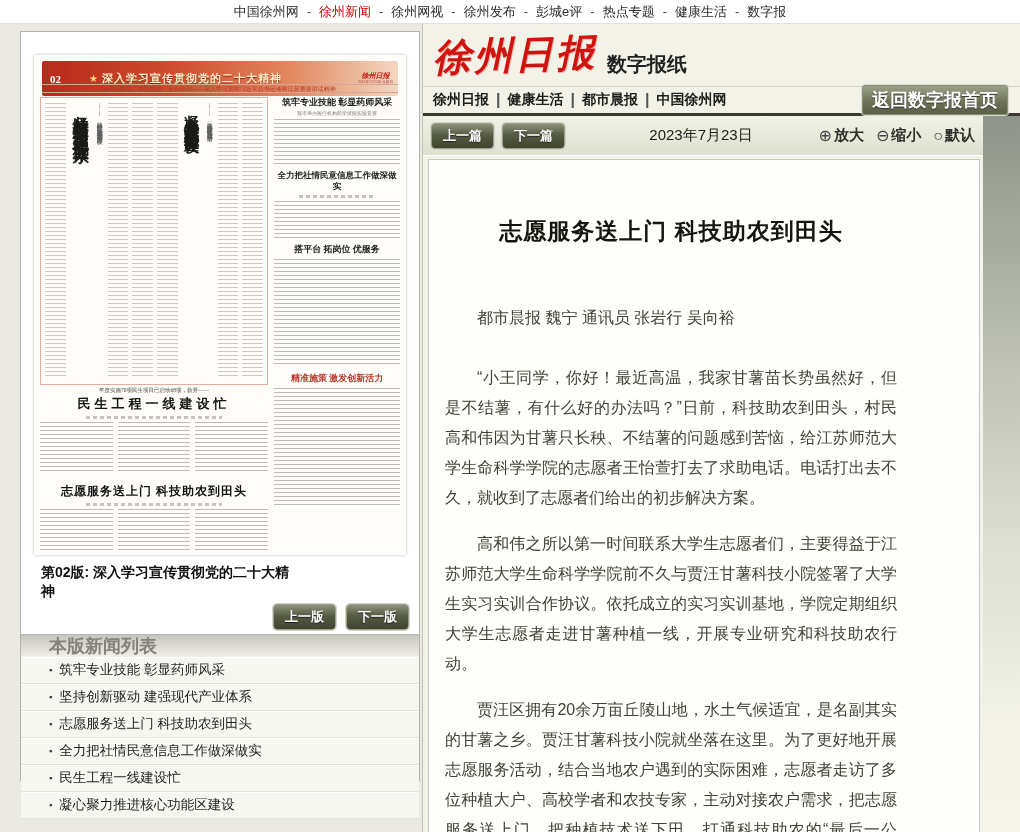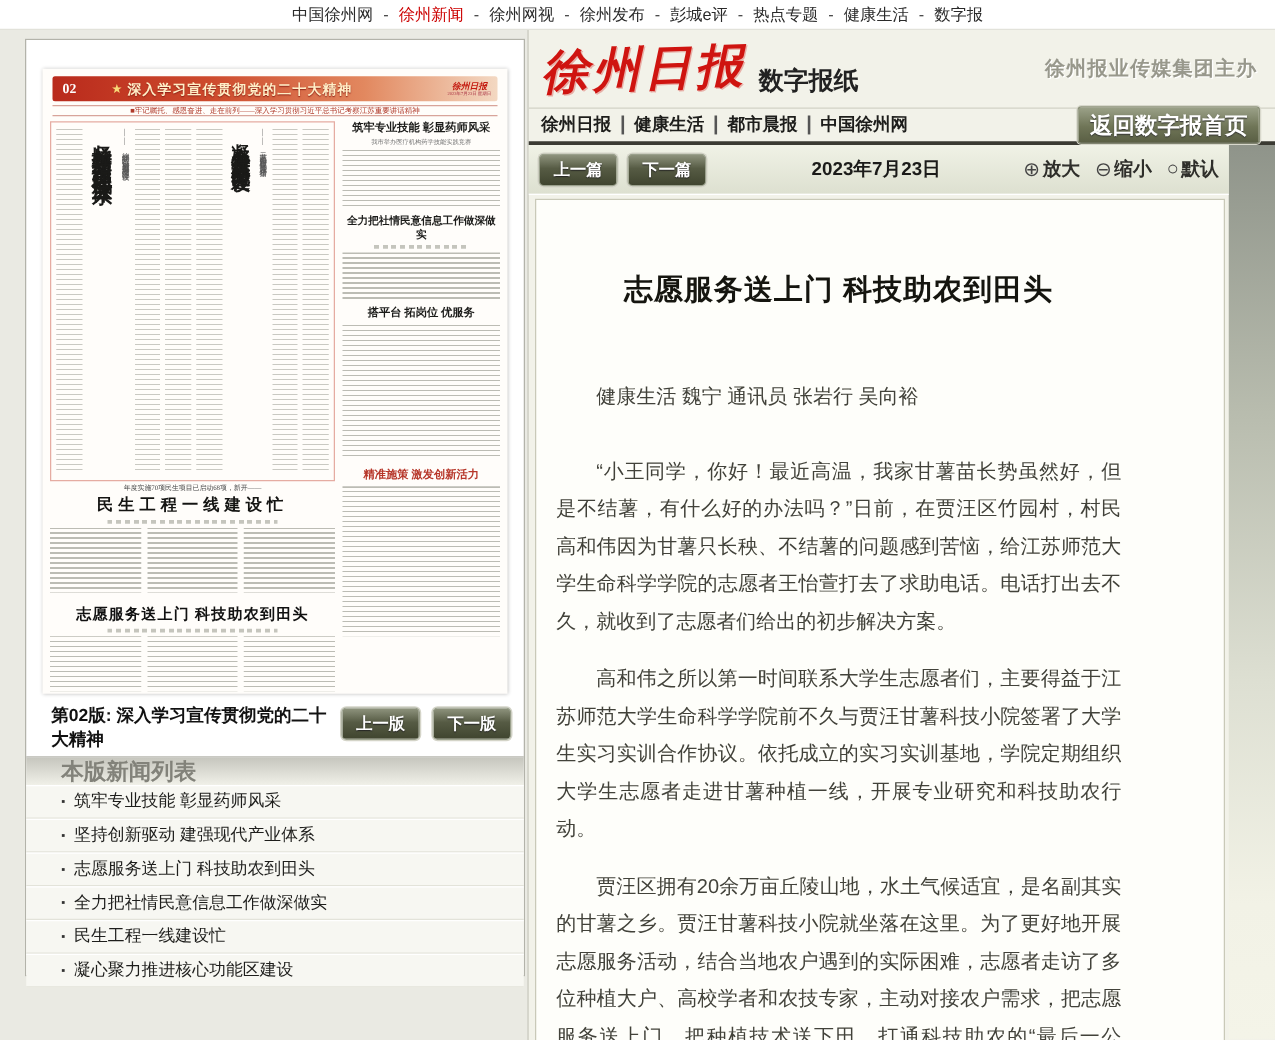--- a/index.html
+++ b/index.html
@@ -18,21 +18,21 @@
   .content { display:flex; height:808px; }
 
   
   .left-col { width:423px; border-right:1px solid #c2c2b8; padding:7px 0 0 20px; }
   .panel { width:400px; height:750px; background:#ffffff; border:1px solid #b3b3aa; }
 
   
   .thumb { width:372px; height:500px; margin:23px auto 0 auto; position:relative;
            background:#fffdfa; box-shadow:0 0 3px rgba(0,0,0,.25); overflow:hidden;
            font-family:"Liberation Serif","DejaVu Serif",serif; cursor:pointer; }
-  .t-banner { position:absolute; left:8px; top:6px; right:8px; height:20px;
+  .t-banner { position:absolute; left:8px; top:6px; right:8px; height:35px;
               background:linear-gradient(to right,#b92a1c,#cd4a2c 35%,#e2885f 70%,#f3d8c2);
               display:flex; align-items:center; border-radius:2px; }
   .t-pageno { color:#fff; font-weight:bold; font-size:11px; margin-left:8px; }
   .t-emblem { color:#f7d978; font-size:10px; margin-left:28px; }
   .t-bantitle { color:#ffeec6; font-weight:bold; font-size:11px; letter-spacing:1px;
                 margin-left:4px; text-shadow:0 1px 1px #8a2015; white-space:nowrap; }
   .t-banright { margin-left:auto; margin-right:3px; text-align:center; line-height:1; }
   .t-banlogo { color:#c41b10; font-weight:bold; font-size:7px; font-style:italic; display:block; }
   .t-bandate { color:#a34; font-size:4px; display:block; transform:scale(.9); }
   .t-strip { position:absolute; left:8px; top:29px; right:8px; height:9px;
@@ -57,21 +57,21 @@
   .t-kicker { font-size:5.5px; color:#444; }
   .t-midhead { font-size:13px; font-weight:bold; letter-spacing:4px; color:#141412; margin-top:1px; }
   .t-bottom { position:absolute; left:6px; top:428px; width:228px; text-align:center; }
   .t-bothead { font-size:12px; font-weight:bold; letter-spacing:1px; color:#111; }
   .t-smallbar { height:3px; width:60%; margin:3px auto;
                 background:repeating-linear-gradient(90deg,#c5c5bd 0 4px,transparent 4px 7px); }
   .t-cols { display:flex; gap:5px; margin-top:3px; }
   .t-cols > div { flex:1; height:52px; }
 
   
-  .version-row { display:flex; padding:8px 10px 4px 20px; }
+  .version-row { display:flex; padding:8px 10px 4px 20px;flex-direction:column; }
   .version-title { width:258px; font-size:14px; font-weight:bold; color:#111; line-height:1.35; }
   .version-btns { margin-left:auto; display:flex; gap:10px; align-items:flex-start; padding-top:3px; }
   .obtn { background:linear-gradient(#8d927c,#565b44 45%,#40452f);
           border:1px solid #9aa08c; box-shadow:0 0 0 1px #d4d4c8;
           border-radius:4px; color:#fff; font-weight:bold; font-size:13px;
           padding:3px 11px; cursor:pointer; text-shadow:0 1px 1px #222; white-space:nowrap; }
   .list-header { height:23px; background:linear-gradient(#c6c6be,#ececе4 70%,#f2f2ea);
                  background:linear-gradient(#c6c6be,#f0f0e8);
                  color:#82827a; font-weight:bold; font-size:18px;
                  padding-left:28px; line-height:22px; border-top:1px solid #b8b8b0; }
@@ -101,21 +101,21 @@
              border-radius:3px; color:#fff; font-weight:bold; font-size:18px;
              padding:2px 9px; cursor:pointer; text-shadow:0 1px 1px #333; }
 
   .lower { display:flex; height:715px; }
   .main-area { width:560px; }
   .toolbar { height:40px; background:linear-gradient(#f0f2e6,#dde0d0);
              border-bottom:1px solid #ffffff; display:flex; align-items:center;
              padding:0 8px; position:relative; }
   .toolbar .obtn { margin-right:8px; }
   .tdate { position:absolute; left:0; right:4px; text-align:center;
-           font-size:15px; font-weight:bold; color:#1b1b19; pointer-events:none; }
+           font-size:15px; font-weight:normal; color:#1b1b19; pointer-events:none; }
   .zoomctrls { margin-left:auto; display:flex; gap:12px; font-size:15px; font-weight:bold;
                color:#2e2e2a; z-index:2; }
   .zoomctrls .zc { cursor:pointer; display:flex; align-items:center; gap:2px; }
   .zoomctrls .zicon { font-weight:normal; font-size:16px; color:#444; }
 
   .article-box { margin:3px 0 0 5px; width:552px; height:900px;
                  background:#fefefa; border:1px solid #c9c9b8; padding:34px 0 0 16px; }
   .article-content { width:452px; }
   .a-title { text-align:center; font-size:23px; font-weight:bold; color:#15150f;
              margin:22px 0 56px 0; letter-spacing:1px; }
@@ -249,21 +249,20 @@
           </div>
         </div>
       </div>
     </div>
 
     <div class="right-col">
 
       <div class="masthead">
         <span class="logo-main">徐州日报</span>
         <span class="logo-suffix">数字报纸</span>
-        <span class="sponsor">徐州报业传媒集团主办</span>
       </div>
 
       <div class="tabrow-wrap">
         <div class="tabrow">
           <span class="tab">徐州日报</span>
           <span class="tabsep">|</span>
           <span class="tab">健康生活</span>
           <span class="tabsep">|</span>
           <span class="tab">都市晨报</span>
           <span class="tabsep">|</span>
@@ -290,22 +289,22 @@
               <span class="zc">
                 <span class="zicon">○</span>
                 <span>默认</span>
               </span>
             </div>
           </div>
 
           <div class="article-box">
             <div class="article-content">
               <h1 class="a-title">志愿服务送上门 科技助农到田头</h1>
-              <p class="a-p a-byline">健康生活 魏宁 通讯员 张岩行 吴向裕</p>
-              <p class="a-p">“小王同学，你好！最近高温，我家甘薯苗长势虽然好，但是不结薯，有什么好的办法吗？”日前，在贾汪区竹园村，村民高和伟因为甘薯只长秧、不结薯的问题感到苦恼，给江苏师范大学生命科学学院的志愿者王怡萱打去了求助电话。电话打出去不久，就收到了志愿者们给出的初步解决方案。</p>
+              <p class="a-p a-byline">都市晨报 魏宁 通讯员 张岩行 吴向裕</p>
+              <p class="a-p">“小王同学，你好！最近高温，我家甘薯苗长势虽然好，但是不结薯，有什么好的办法吗？”日前，科技助农到田头，村民高和伟因为甘薯只长秧、不结薯的问题感到苦恼，给江苏师范大学生命科学学院的志愿者王怡萱打去了求助电话。电话打出去不久，就收到了志愿者们给出的初步解决方案。</p>
               <p class="a-p">高和伟之所以第一时间联系大学生志愿者们，主要得益于江苏师范大学生命科学学院前不久与贾汪甘薯科技小院签署了大学生实习实训合作协议。依托成立的实习实训基地，学院定期组织大学生志愿者走进甘薯种植一线，开展专业研究和科技助农行动。</p>
               <p class="a-p">贾汪区拥有20余万亩丘陵山地，水土气候适宜，是名副其实的甘薯之乡。贾汪甘薯科技小院就坐落在这里。为了更好地开展志愿服务活动，结合当地农户遇到的实际困难，志愿者走访了多位种植大户、高校学者和农技专家，主动对接农户需求，把志愿服务送上门、把种植技术送下田，打通科技助农的“最后一公里”。</p>
 
             </div>
           </div>
         </div>
         <div class="right-strip"></div>
       </div>
     </div>
   </div>

